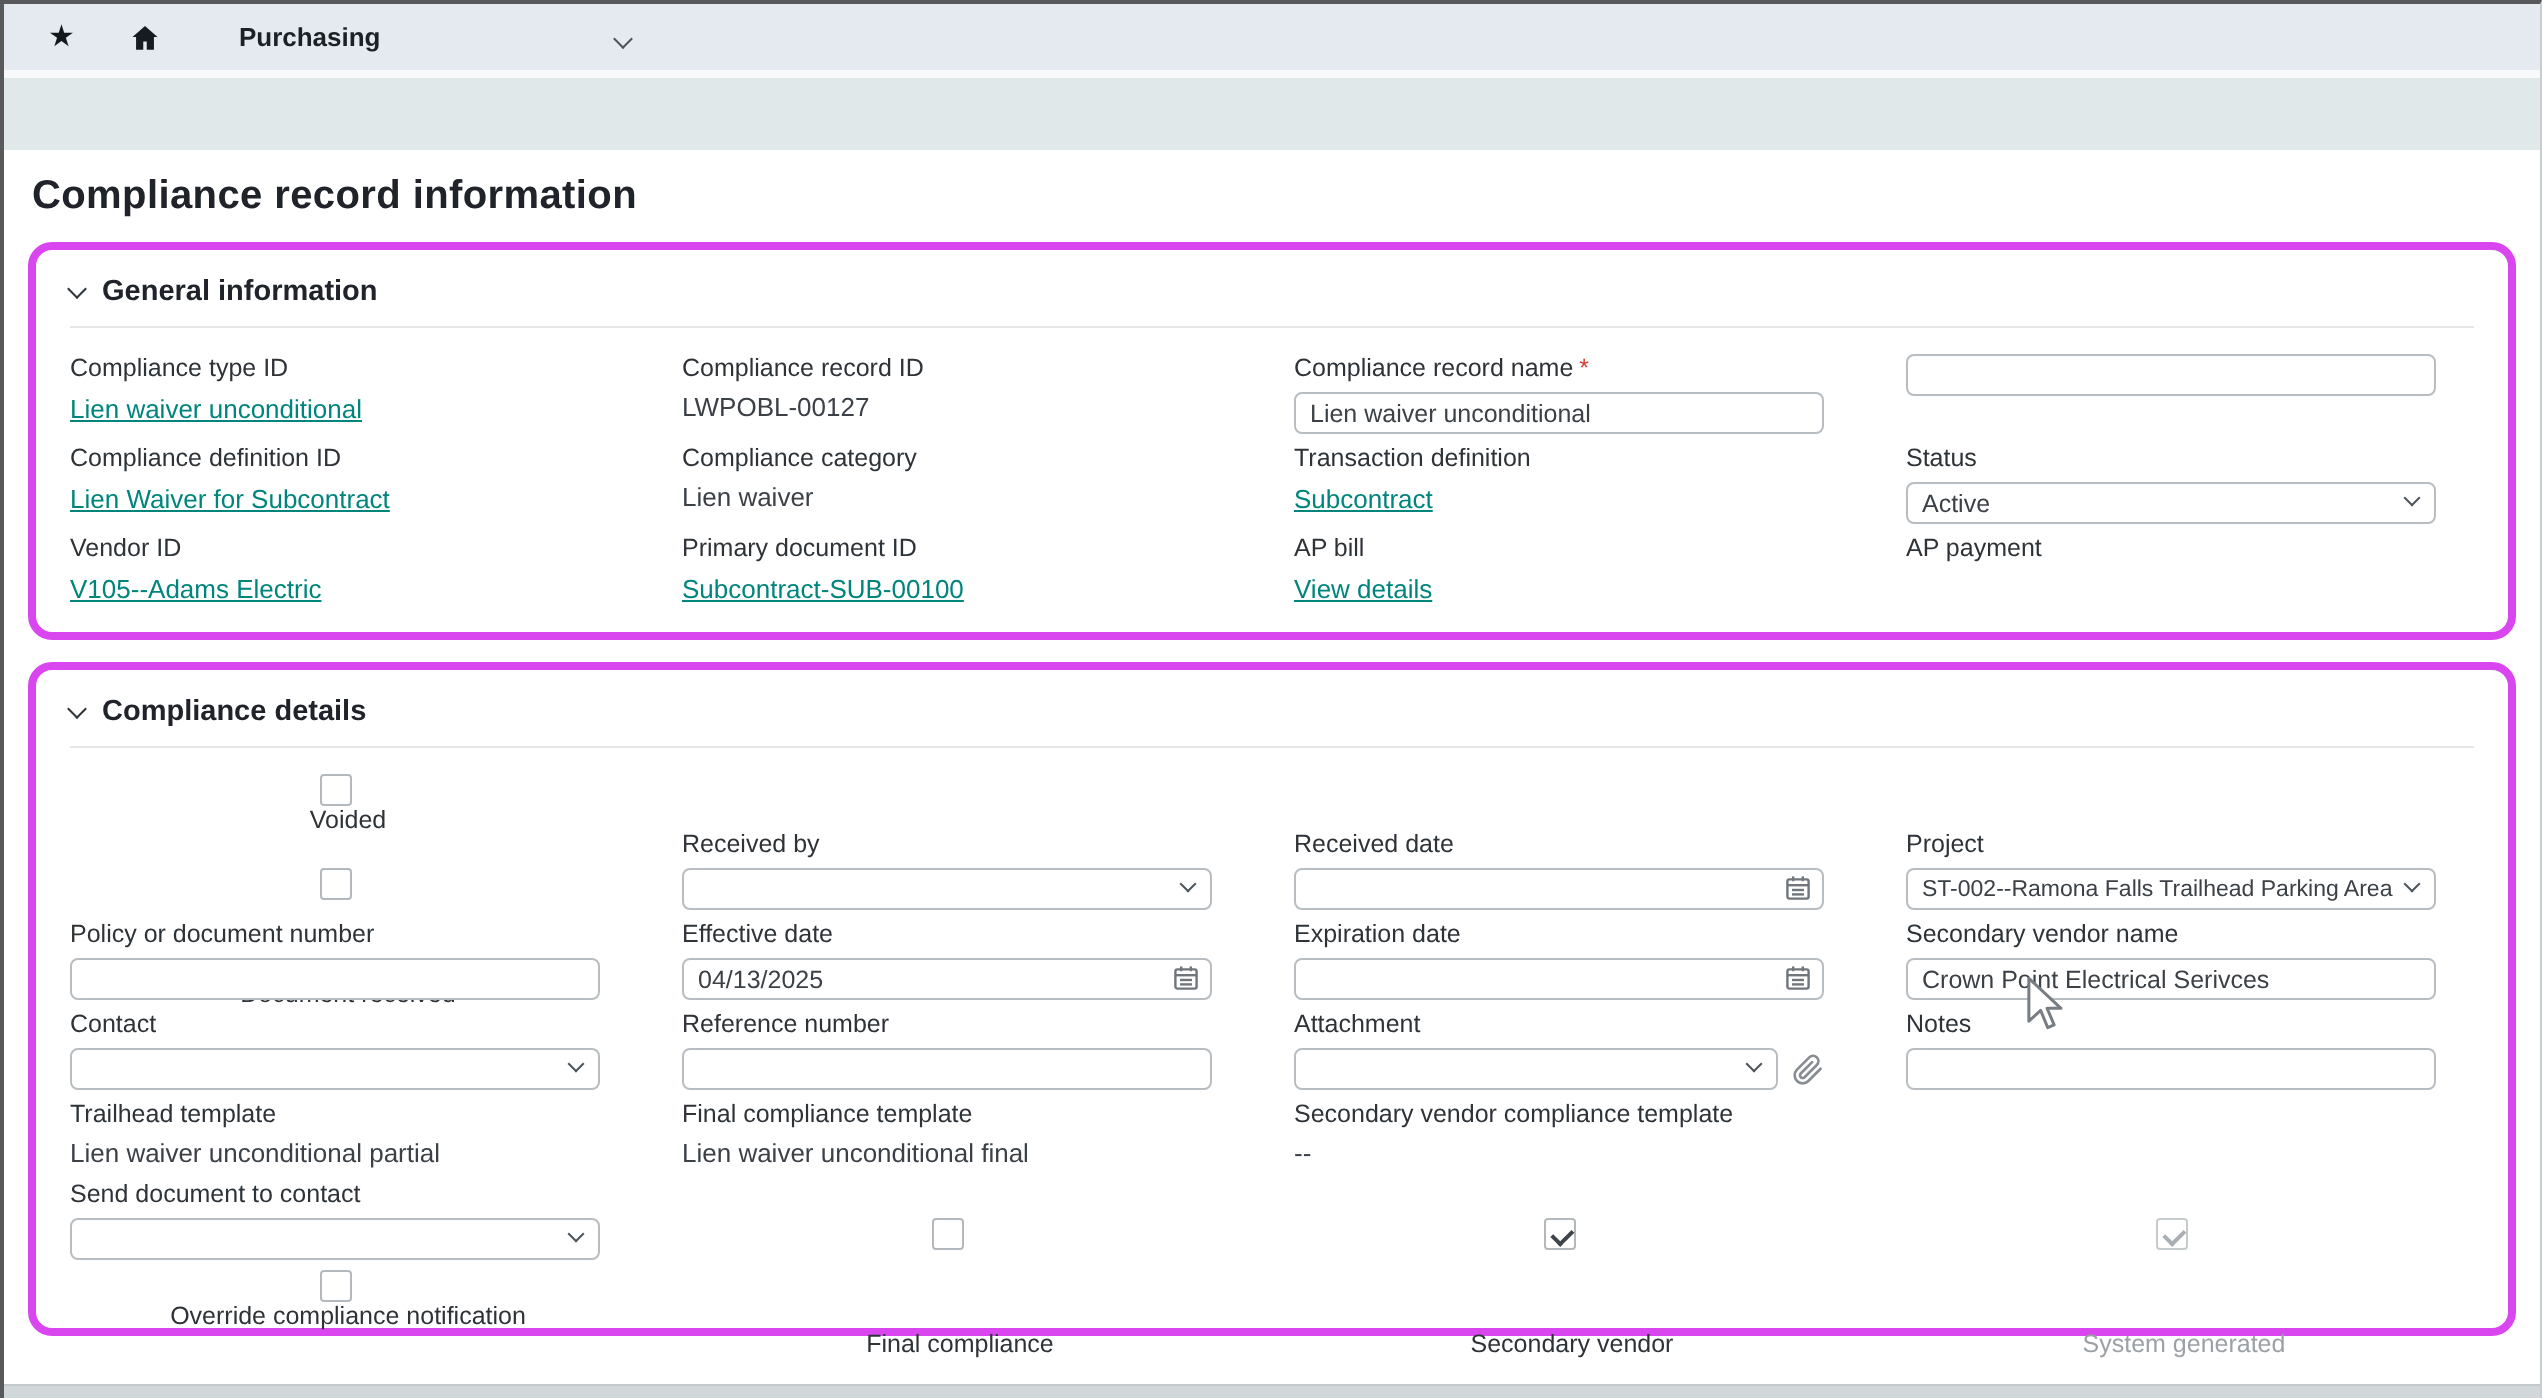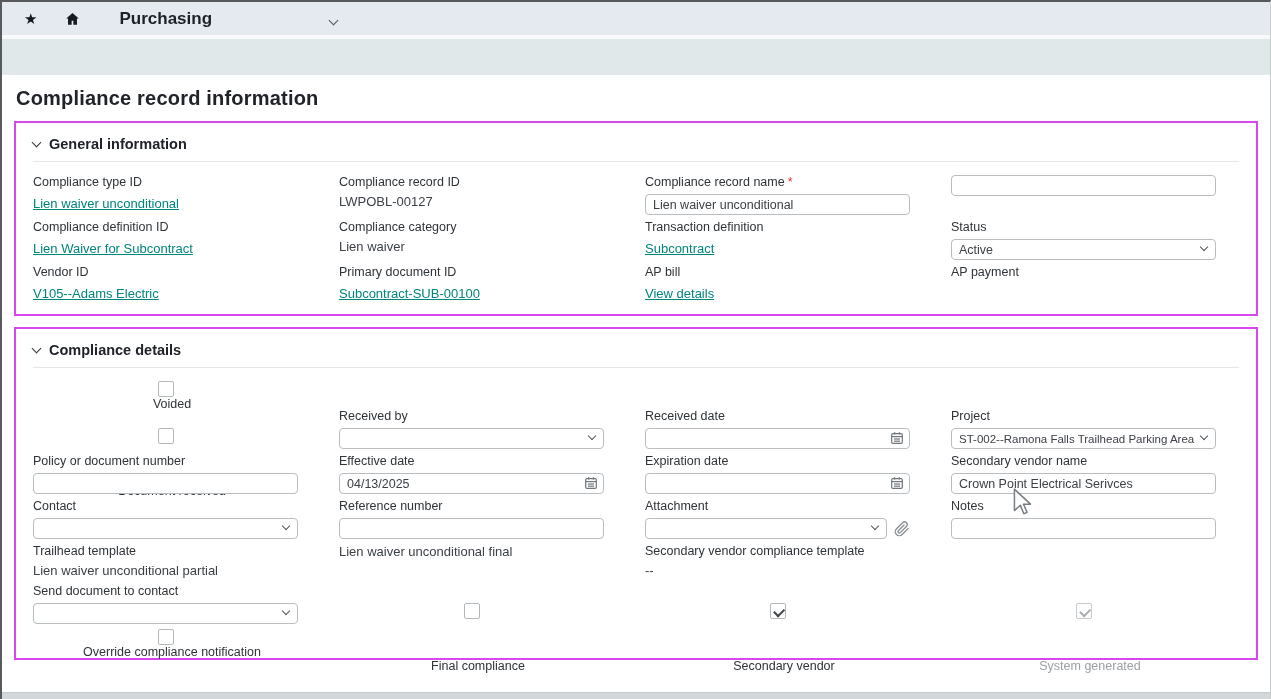--- a/index.html
+++ b/index.html
@@ -6,29 +6,29 @@
   html,body { background:#9aa0a3; }
   body { font-family:"Liberation Sans", sans-serif; }
   .window{
     width:1271px; height:699px; background:#fff; position:relative; overflow:hidden;
     border-top:2px solid #58595b; border-left:2px solid #58595b; border-right:1px solid #c8cccd;
   }
   
   .topbar{ height:33px; background:#e4eaef; display:flex; align-items:center; padding-left:22px; }
   .star-icon{ font-size:15px; color:#14181d; line-height:1; cursor:pointer; }
   .home-icon{ margin-left:27px; display:flex; cursor:pointer; }
-  .menu-label{ margin-left:38px; font-size:17px; font-weight:bold; color:#1c2126; cursor:pointer; }
+  .menu-label{ margin-left:38px; font-size:13px; font-weight:bold; color:#1c2126; cursor:pointer; }
   .topbar-chev{ margin-left:118px; cursor:pointer; }
   .chev{ display:inline-block; width:7px; height:7px; border-right:1.6px solid #4e565c; border-bottom:1.6px solid #4e565c; transform:rotate(45deg); margin-top:-3px; }
   .bar-gap{ height:4px; background:#f7f9fa; }
   .toolbar{ height:36px; background:#e0e8e9; }
   
   .page-title{ margin:12px 0 0 14px; font-size:20px; font-weight:bold; color:#20242a; letter-spacing:.2px; }
   
-  .panel{ margin:11px 12px 0 12px; background:#fff; border:2px solid #d946ef; border-radius:0; padding:8px 17px 12px 17px; }
+  .panel{ margin:11px 12px 0 12px; background:#fff; border:4px solid #d946ef; border-radius:12px; padding:8px 17px 12px 17px; }
   .section-head{ display:flex; align-items:center; gap:9px; padding:5px 0 9px 0; border-bottom:1px solid #e4e6e7; cursor:pointer; }
   .section-head .chev{ border-color:#2f353b; margin-top:-4px; }
   .section-title{ font-size:14.5px; font-weight:bold; color:#20242a; }
   .section-body{ padding-top:13px; }
   
   .grid4{ display:grid; grid-template-columns:repeat(4,265px); column-gap:41px; margin-bottom:5px; }
   .field .label{ font-size:12.5px; color:#2e3338; line-height:15px; margin-bottom:4px; white-space:nowrap; }
   .req{ color:#d63b2f; margin-left:3px; font-size:12.5px; }
   .value-text{ font-size:13px; color:#3c4147; line-height:16px; }
   a.link{ font-size:13px; color:#00857d; text-decoration:underline; cursor:pointer; line-height:16px; display:inline-block; }
@@ -274,20 +274,21 @@
           <input class="text-input" value="" style="">
         </div>
       </div>
 
       <div class="grid4">
         <div class="field">
           <div class="label">Trailhead template</div>
           <div class="value-text">Lien waiver unconditional partial</div>
         </div>
         <div class="field">
+          <div class="label">Final compliance template</div>
           <div class="value-text">Lien waiver unconditional final</div>
         </div>
         <div class="field">
           <div class="label">Secondary vendor compliance template</div>
           <div class="value-text">--</div>
         </div>
       </div>
 
       <div class="grid4">
         <div class="field">

